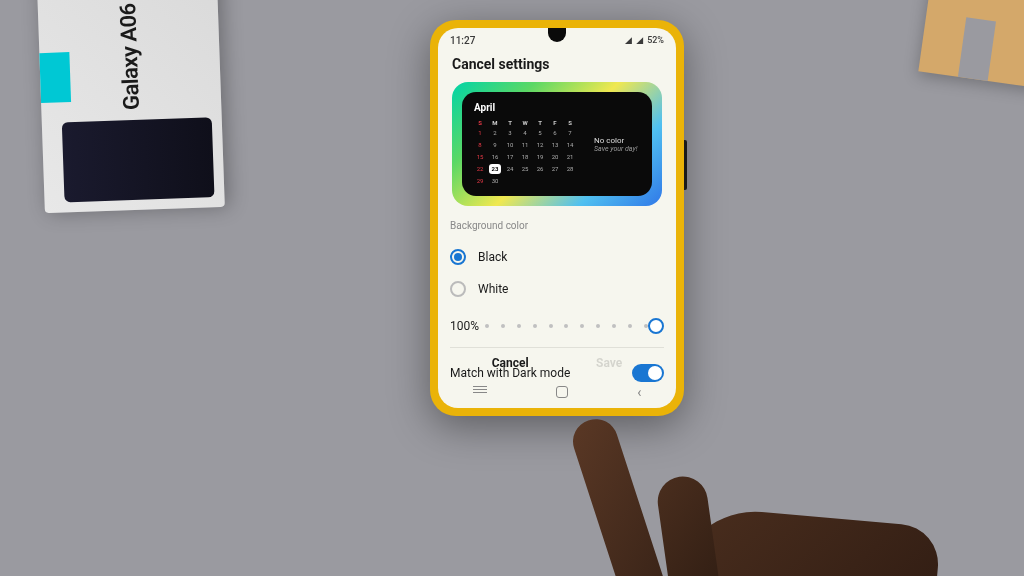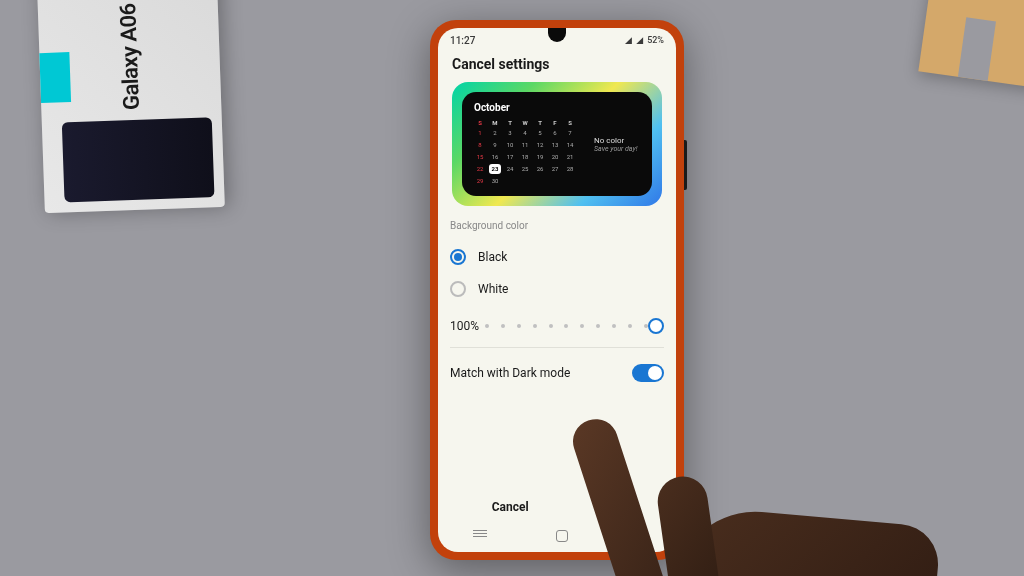--- a/index.html
+++ b/index.html
@@ -75,22 +75,22 @@
     height: 60px;
     background: #9a9aa0;
   }
   
   
   .phone {
     position: absolute;
     left: 430px;
     top: 20px;
     width: 254px;
-    height: 540px;
-    background: #c2410c;
+    height: 396px;
+    background: #eab308;
     border-radius: 26px;
     box-shadow: 0 10px 40px rgba(0,0,0,0.4);
     padding: 8px;
   }
   .phone-btn {
     position: absolute;
     right: -3px;
     top: 120px;
     width: 3px;
     height: 50px;
@@ -438,21 +438,21 @@
       </div>
     </div>
 
     <div class="header">
       <div class="header-title">Cancel settings</div>
     </div>
 
     <div class="preview-wrap">
       <div class="widget">
         <div class="cal-side">
-          <div class="month-name">October</div>
+          <div class="month-name">April</div>
           <div class="cal-grid" id="cal-grid">
               <span class="dh sun">S</span>
               <span class="dh">M</span>
               <span class="dh">T</span>
               <span class="dh">W</span>
               <span class="dh">T</span>
               <span class="dh">F</span>
               <span class="dh">S</span>
               <span class="d sun">1</span>
               <span class="d">2</span>

